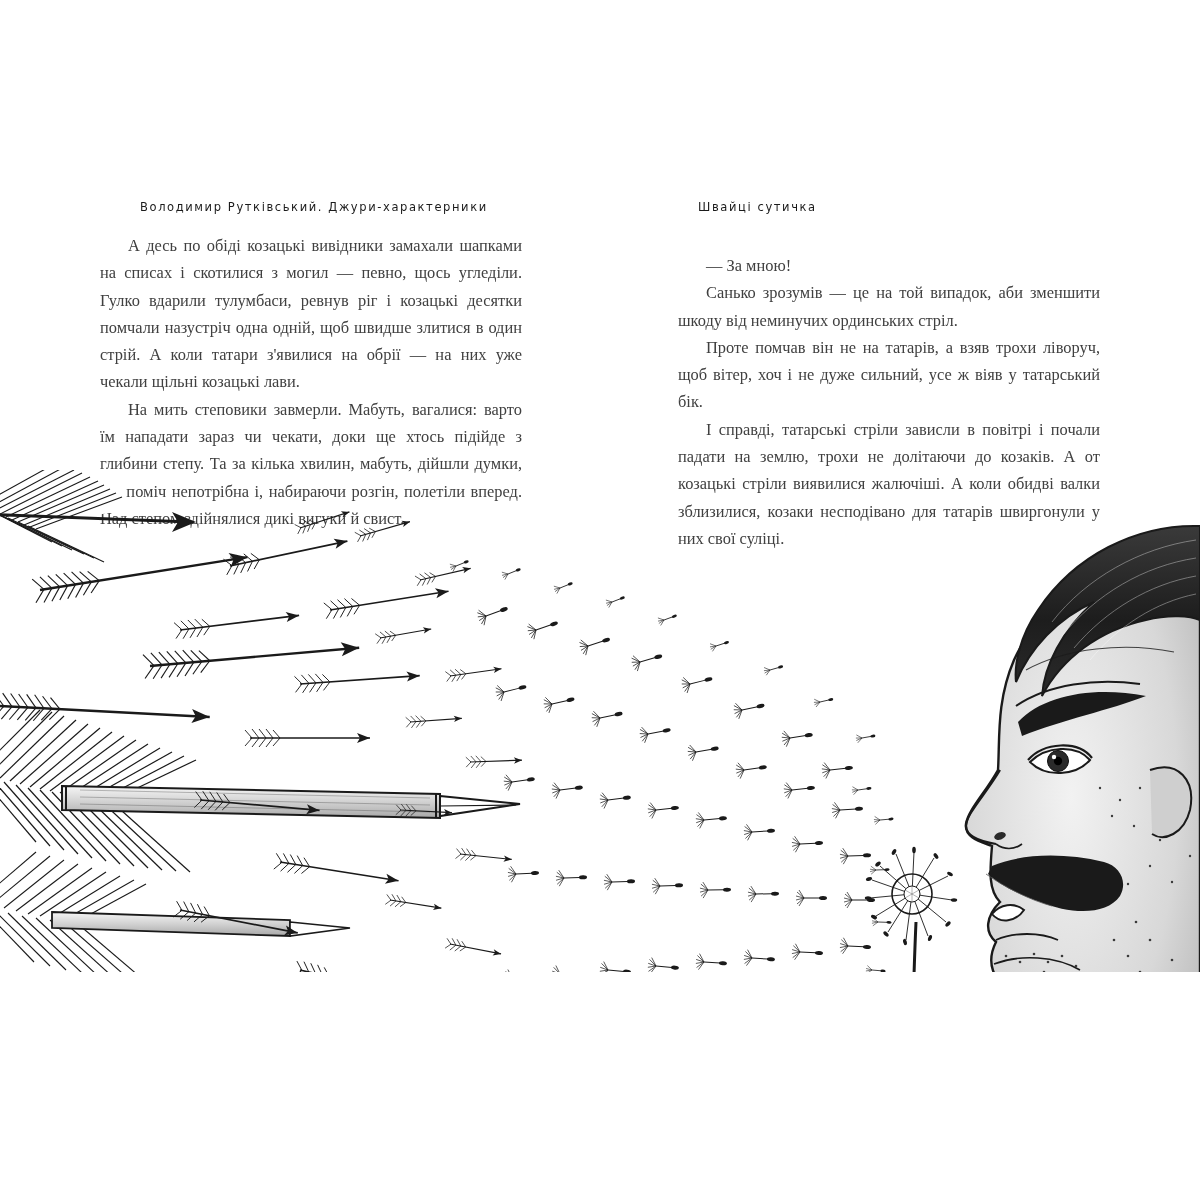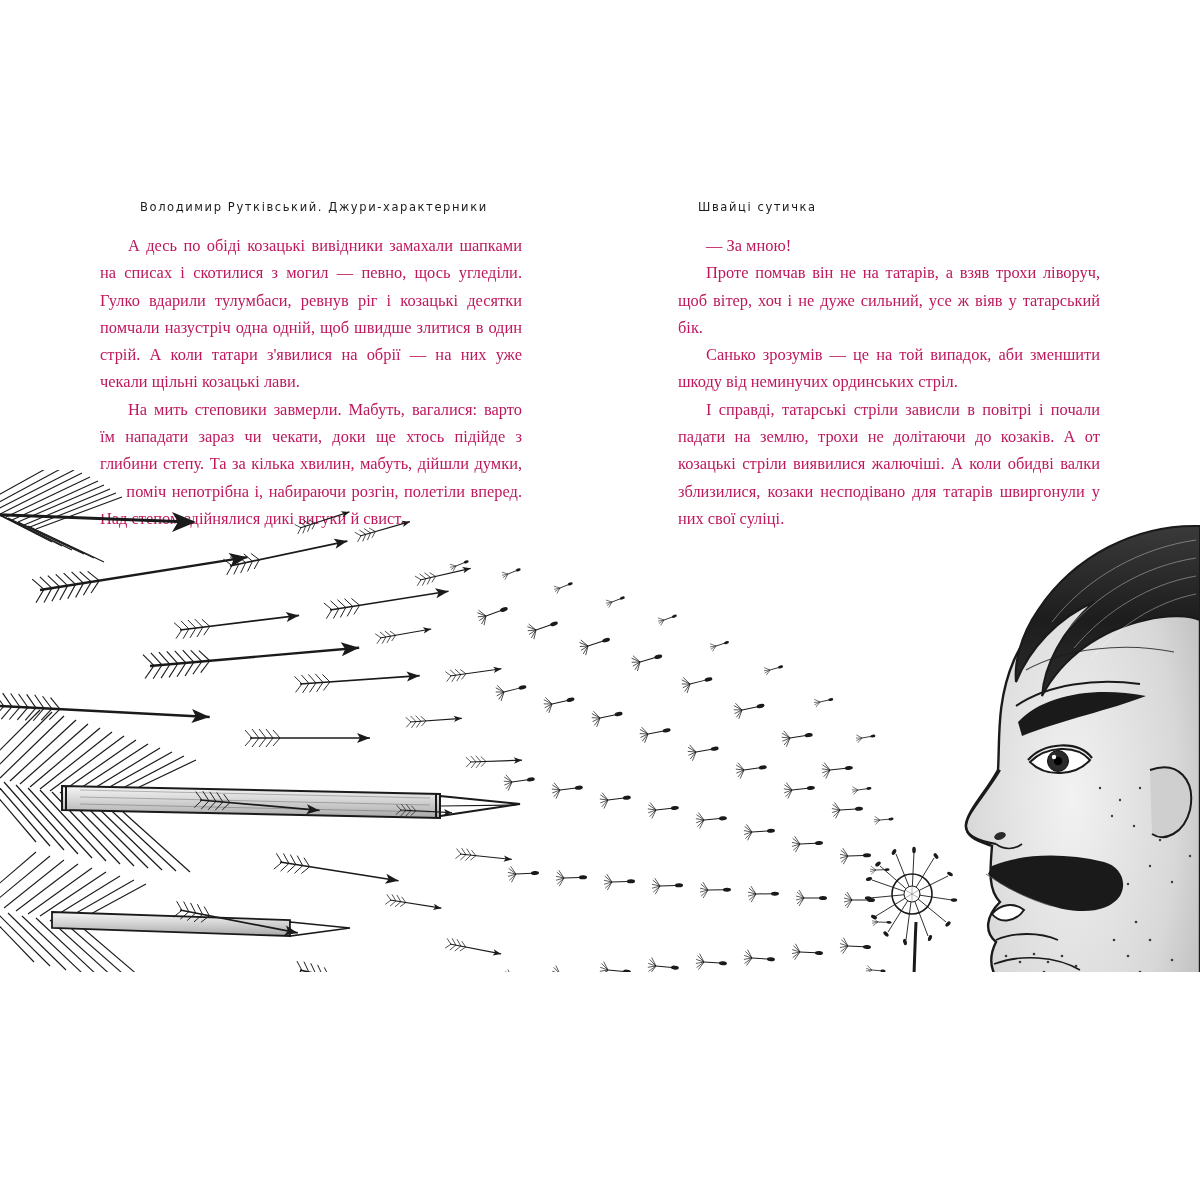--- a/index.html
+++ b/index.html
@@ -30,34 +30,35 @@
   #runhead-right { left: 698px; }
 
   
   .column {
     position: absolute;
     top: 232px;
     width: 422px;
     font-family: "Liberation Serif", serif;
     font-size: 16.4px;
     line-height: 27.3px;
-    color: #be185d;
+    color: #404040;
     text-align: justify;
     text-justify: inter-word;
     hyphens: manual;
   }
   #col-left  { left: 100px; }
   #col-right { left: 678px; }
 
   .column p {
     margin: 0;
     text-indent: 28px;
   }
   .column p.dialog {
     text-indent: 28px;
+    margin-top: 20px;
   }
 
   
   #illustration {
     position: absolute;
     left: 0;
     top: 470px;
     width: 1200px;
     height: 730px;
     overflow: hidden;
@@ -73,22 +74,22 @@
 
   <div class="runhead" id="runhead-right">Швайці сутичка</div>
 
   <div class="column" id="col-left">
     <p>А десь по обіді козацькі вивідники замахали шап­ками на списах і скотилися з могил — певно, щось угледіли. Гулко вдарили тулумбаси, ревнув ріг і ко­зацькі десятки помчали назустріч одна одній, щоб швидше злитися в один стрій. А коли татари з'яви­лися на обрії — на них уже чекали щільні козацькі лави.</p>
     <p>На мить степовики завмерли. Мабуть, вагалися: варто їм нападати зараз чи чекати, доки ще хтось підійде з глибини степу. Та за кілька хвилин, мабуть, дійшли думки, що поміч непотрібна і, набираючи розгін, полетіли вперед. Над степом здійнялися дикі вигуки й свист.</p>
   </div>
 
   <div class="column" id="col-right">
     <p class="dialog">— За мною!</p>
+    <p>Санько зрозумів — це на той випадок, аби зменшити шкоду від неминучих ординських стріл.</p>
     <p>Проте помчав він не на татарів, а взяв трохи ліворуч, щоб вітер, хоч і не дуже сильний, усе ж віяв у татар­ський бік.</p>
-    <p>Санько зрозумів — це на той випадок, аби зменшити шкоду від неминучих ординських стріл.</p>
     <p>І справді, татарські стріли зависли в повітрі і поча­ли падати на землю, трохи не долітаючи до козаків. А от козацькі стріли виявилися жалючіші. А коли обидві валки зблизилися, козаки несподівано для татарів швиргонули у них свої суліці.</p>
   </div>
 
   <div id="illustration">
     <svg width="1200" height="730" viewBox="0 0 1200 730" xmlns="http://www.w3.org/2000/svg">
       <defs>
 
         <g id="arrowBig">
           <line x1="0" y1="0" x2="210" y2="0" stroke="#1a1a1a" stroke-width="2.4"></line>
           <polygon points="210,0 192,-7 196,0 192,7" fill="#1a1a1a"></polygon>

